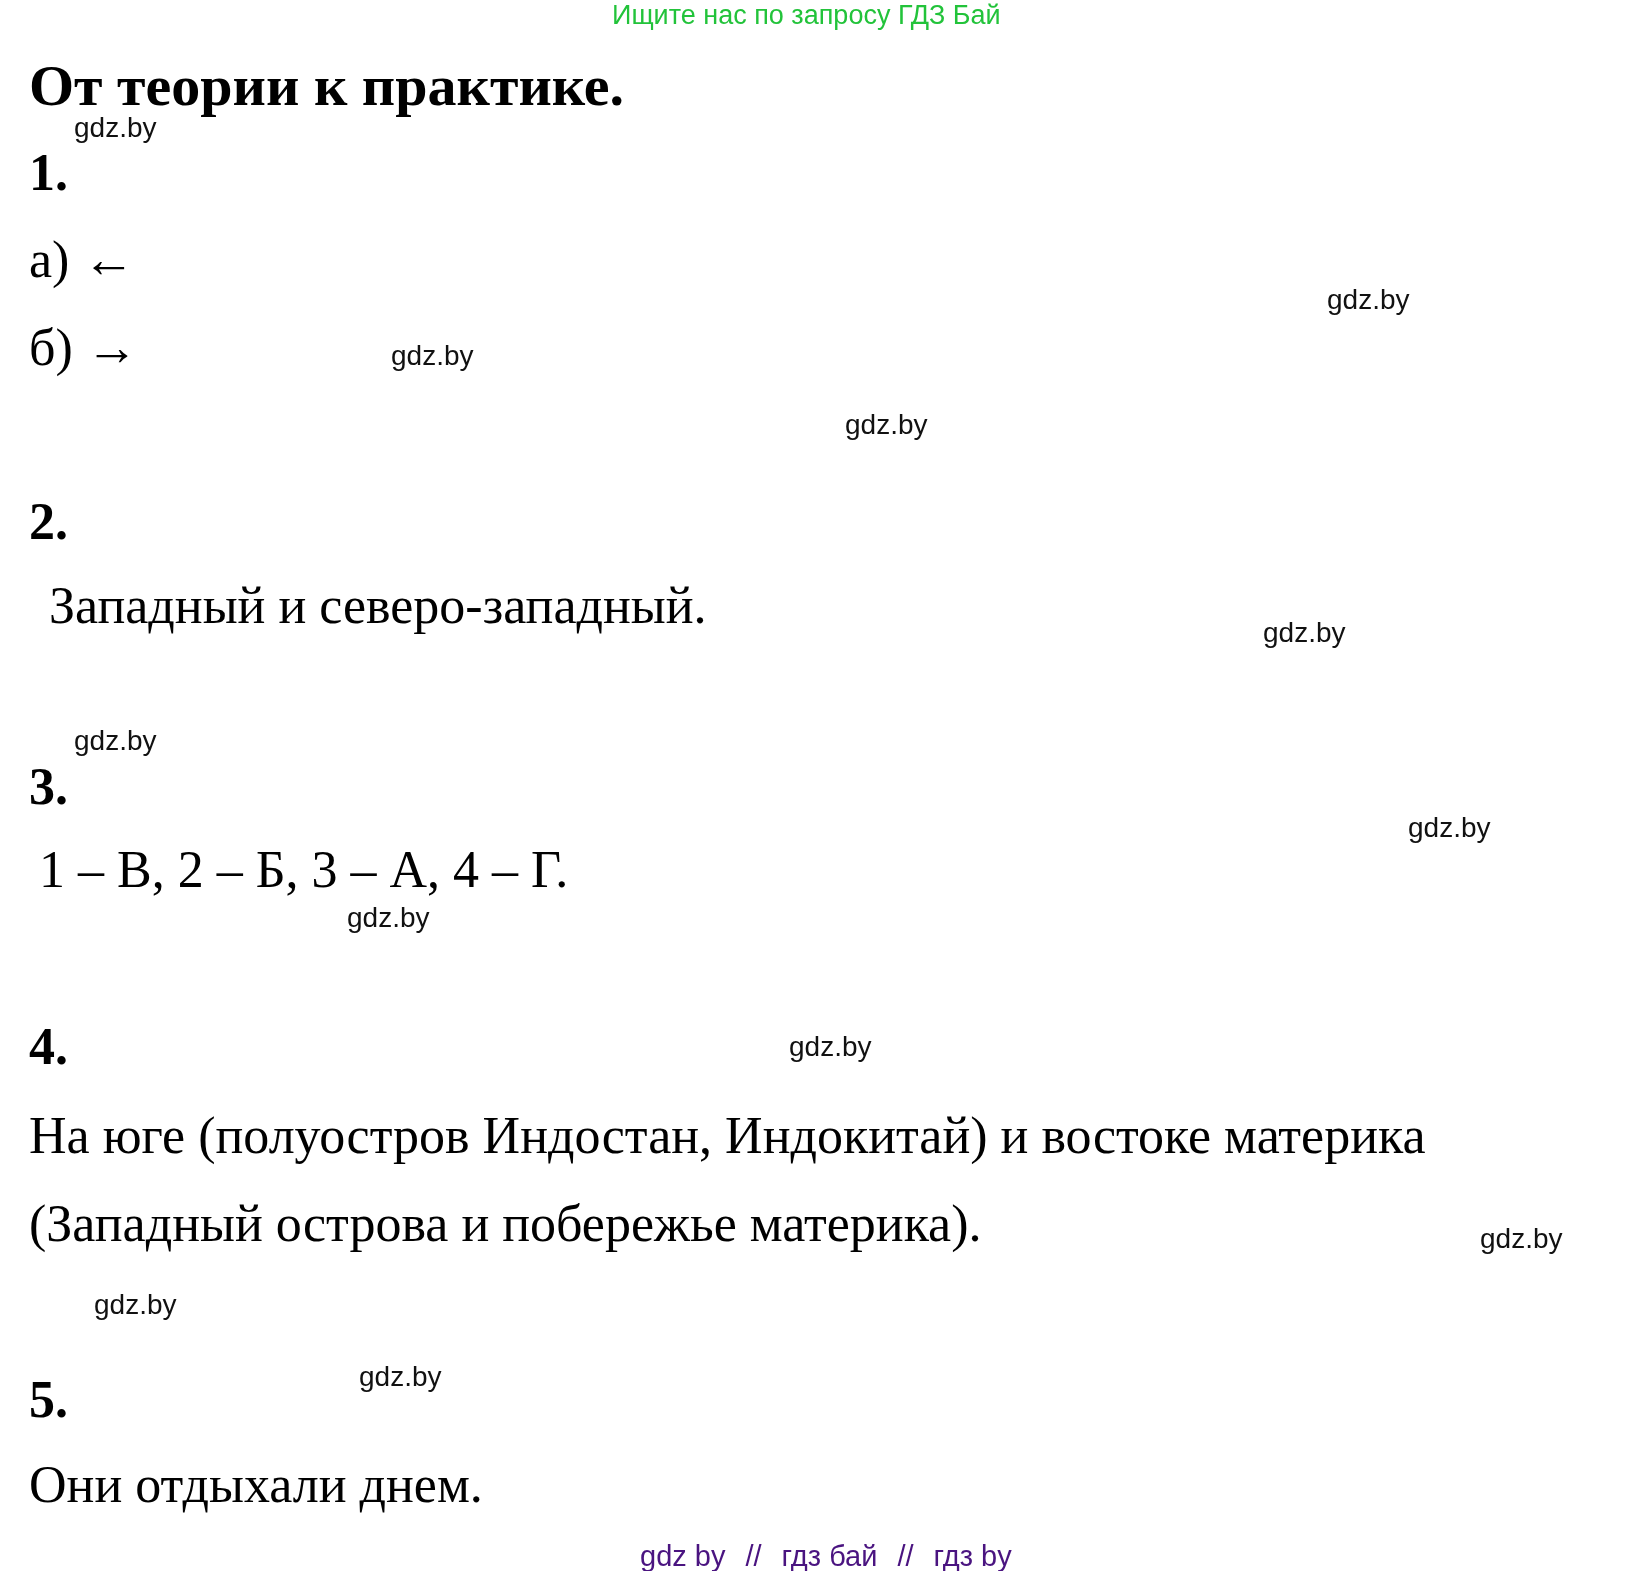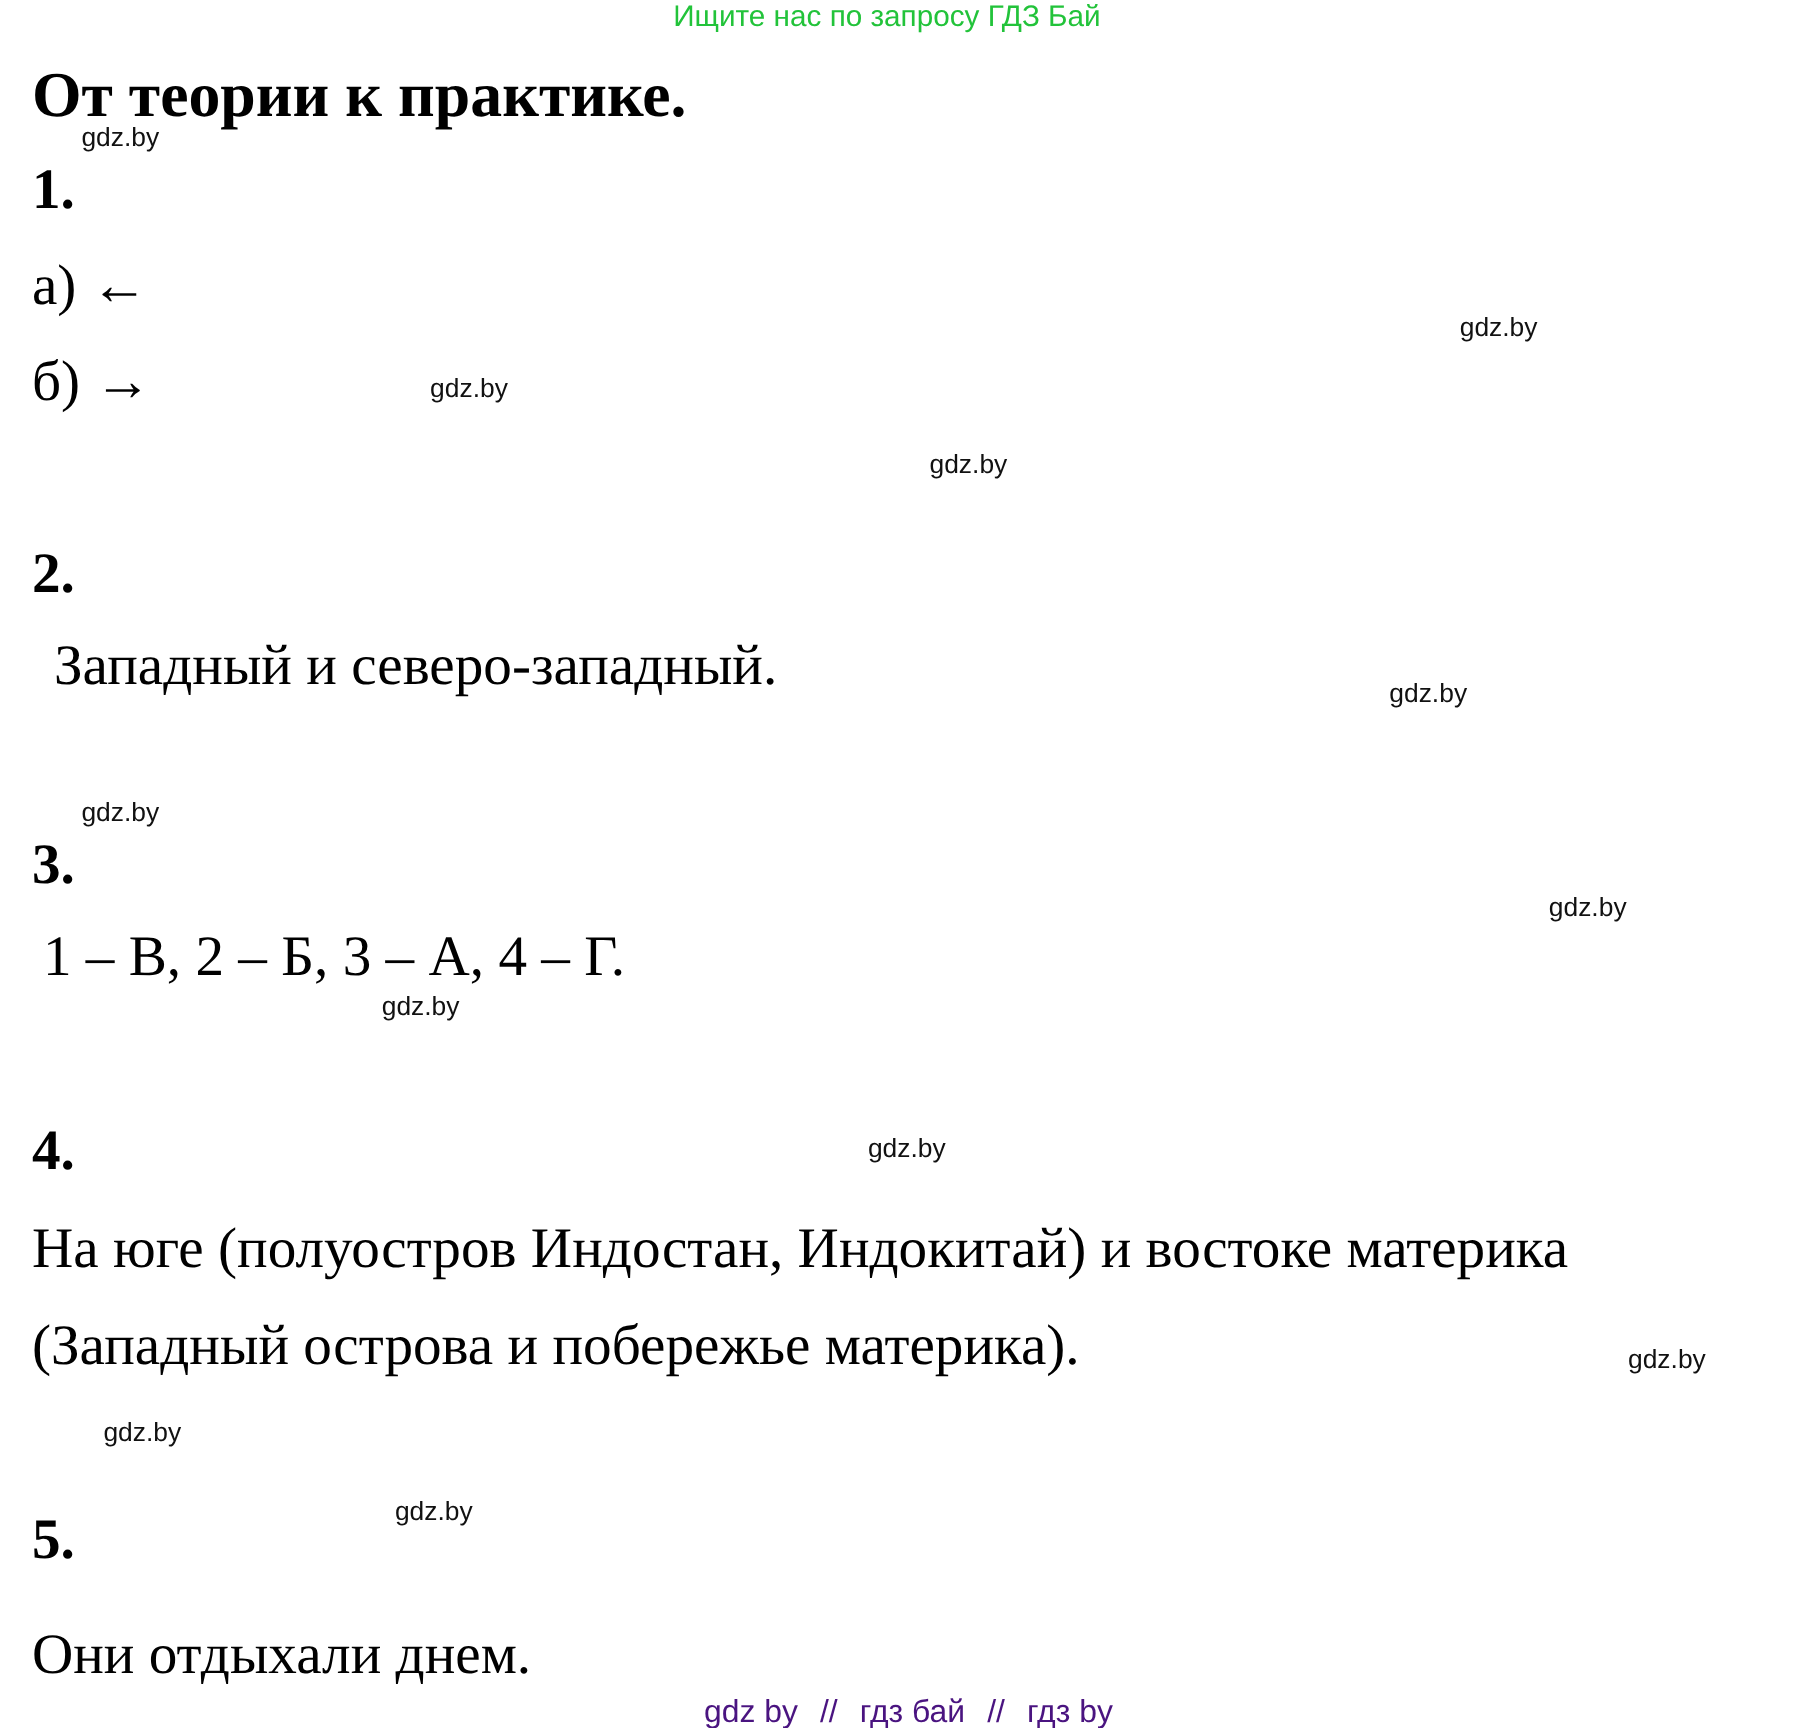--- a/index.html
+++ b/index.html
@@ -2,21 +2,21 @@
 <html><head>
   <meta charset="utf-8">
   <style>
     html, body { margin: 0; padding: 0; background: #ffffff; }
     body { width: 1639px; height: 1571px; position: relative; overflow: hidden; }
     .abs { position: absolute; white-space: nowrap; }
     .banner { font-family: "Liberation Sans", sans-serif; font-size: 27px; color: #22c33a; }
     .title { font-family: "Liberation Serif", serif; font-weight: bold; font-size: 58px; color: #000; text-align: right; }
     .num { font-family: "Liberation Serif", serif; font-weight: bold; font-size: 52px; color: #000; }
     .ans { font-family: "Liberation Serif", serif; font-size: 52px; color: #000; }
-    .wm { font-family: "Liberation Sans", sans-serif; font-size: 24px; color: #111; }
+    .wm { font-family: "Liberation Sans", sans-serif; font-size: 28px; color: #111; }
     .footer { font-family: "Liberation Sans", sans-serif; font-size: 29px; color: #4a1480; }
     .footer span { display: inline-block; }
     .sep { margin: 0 20px; }
   </style>
 </head>
 <body>
 
 <div class="abs banner" style="left:612px; top:0px;">Ищите нас по запросу ГДЗ Бай</div>
 
 <div class="abs title" style="left:29px; top:52px;">От теории к практике.</div>
@@ -29,21 +29,21 @@
 <div class="abs ans" style="left:29px; top:576px;margin-left:20px;">Западный и северо-западный.</div>
 
 <div class="abs num" style="left:29px; top:757px;">3.</div>
 <div class="abs ans" style="left:39px; top:840px;">1 – В, 2 – Б, 3 – А, 4 – Г.</div>
 
 <div class="abs num" style="left:29px; top:1017px;">4.</div>
 <div class="abs ans" style="left:29px; top:1106px;">На юге (полуостров Индостан, Индокитай) и востоке материка</div>
 <div class="abs ans" style="left:29px; top:1194px;">(Западный острова и побережье материка).</div>
 
 <div class="abs num" style="left:29px; top:1370px;">5.</div>
-<div class="abs ans" style="left:29px; top:1455px;margin-top:20px;">Они отдыхали днем.</div>
+<div class="abs ans" style="left:29px; top:1455px;">Они отдыхали днем.</div>
 
 <div class="abs wm" style="left:74px; top:112px;">gdz.by</div>
 <div class="abs wm" style="left:1327px; top:284px;">gdz.by</div>
 <div class="abs wm" style="left:391px; top:340px;">gdz.by</div>
 <div class="abs wm" style="left:845px; top:409px;">gdz.by</div>
 <div class="abs wm" style="left:1263px; top:617px;">gdz.by</div>
 <div class="abs wm" style="left:74px; top:725px;">gdz.by</div>
 <div class="abs wm" style="left:1408px; top:812px;">gdz.by</div>
 <div class="abs wm" style="left:347px; top:902px;">gdz.by</div>
 <div class="abs wm" style="left:789px; top:1031px;">gdz.by</div>

